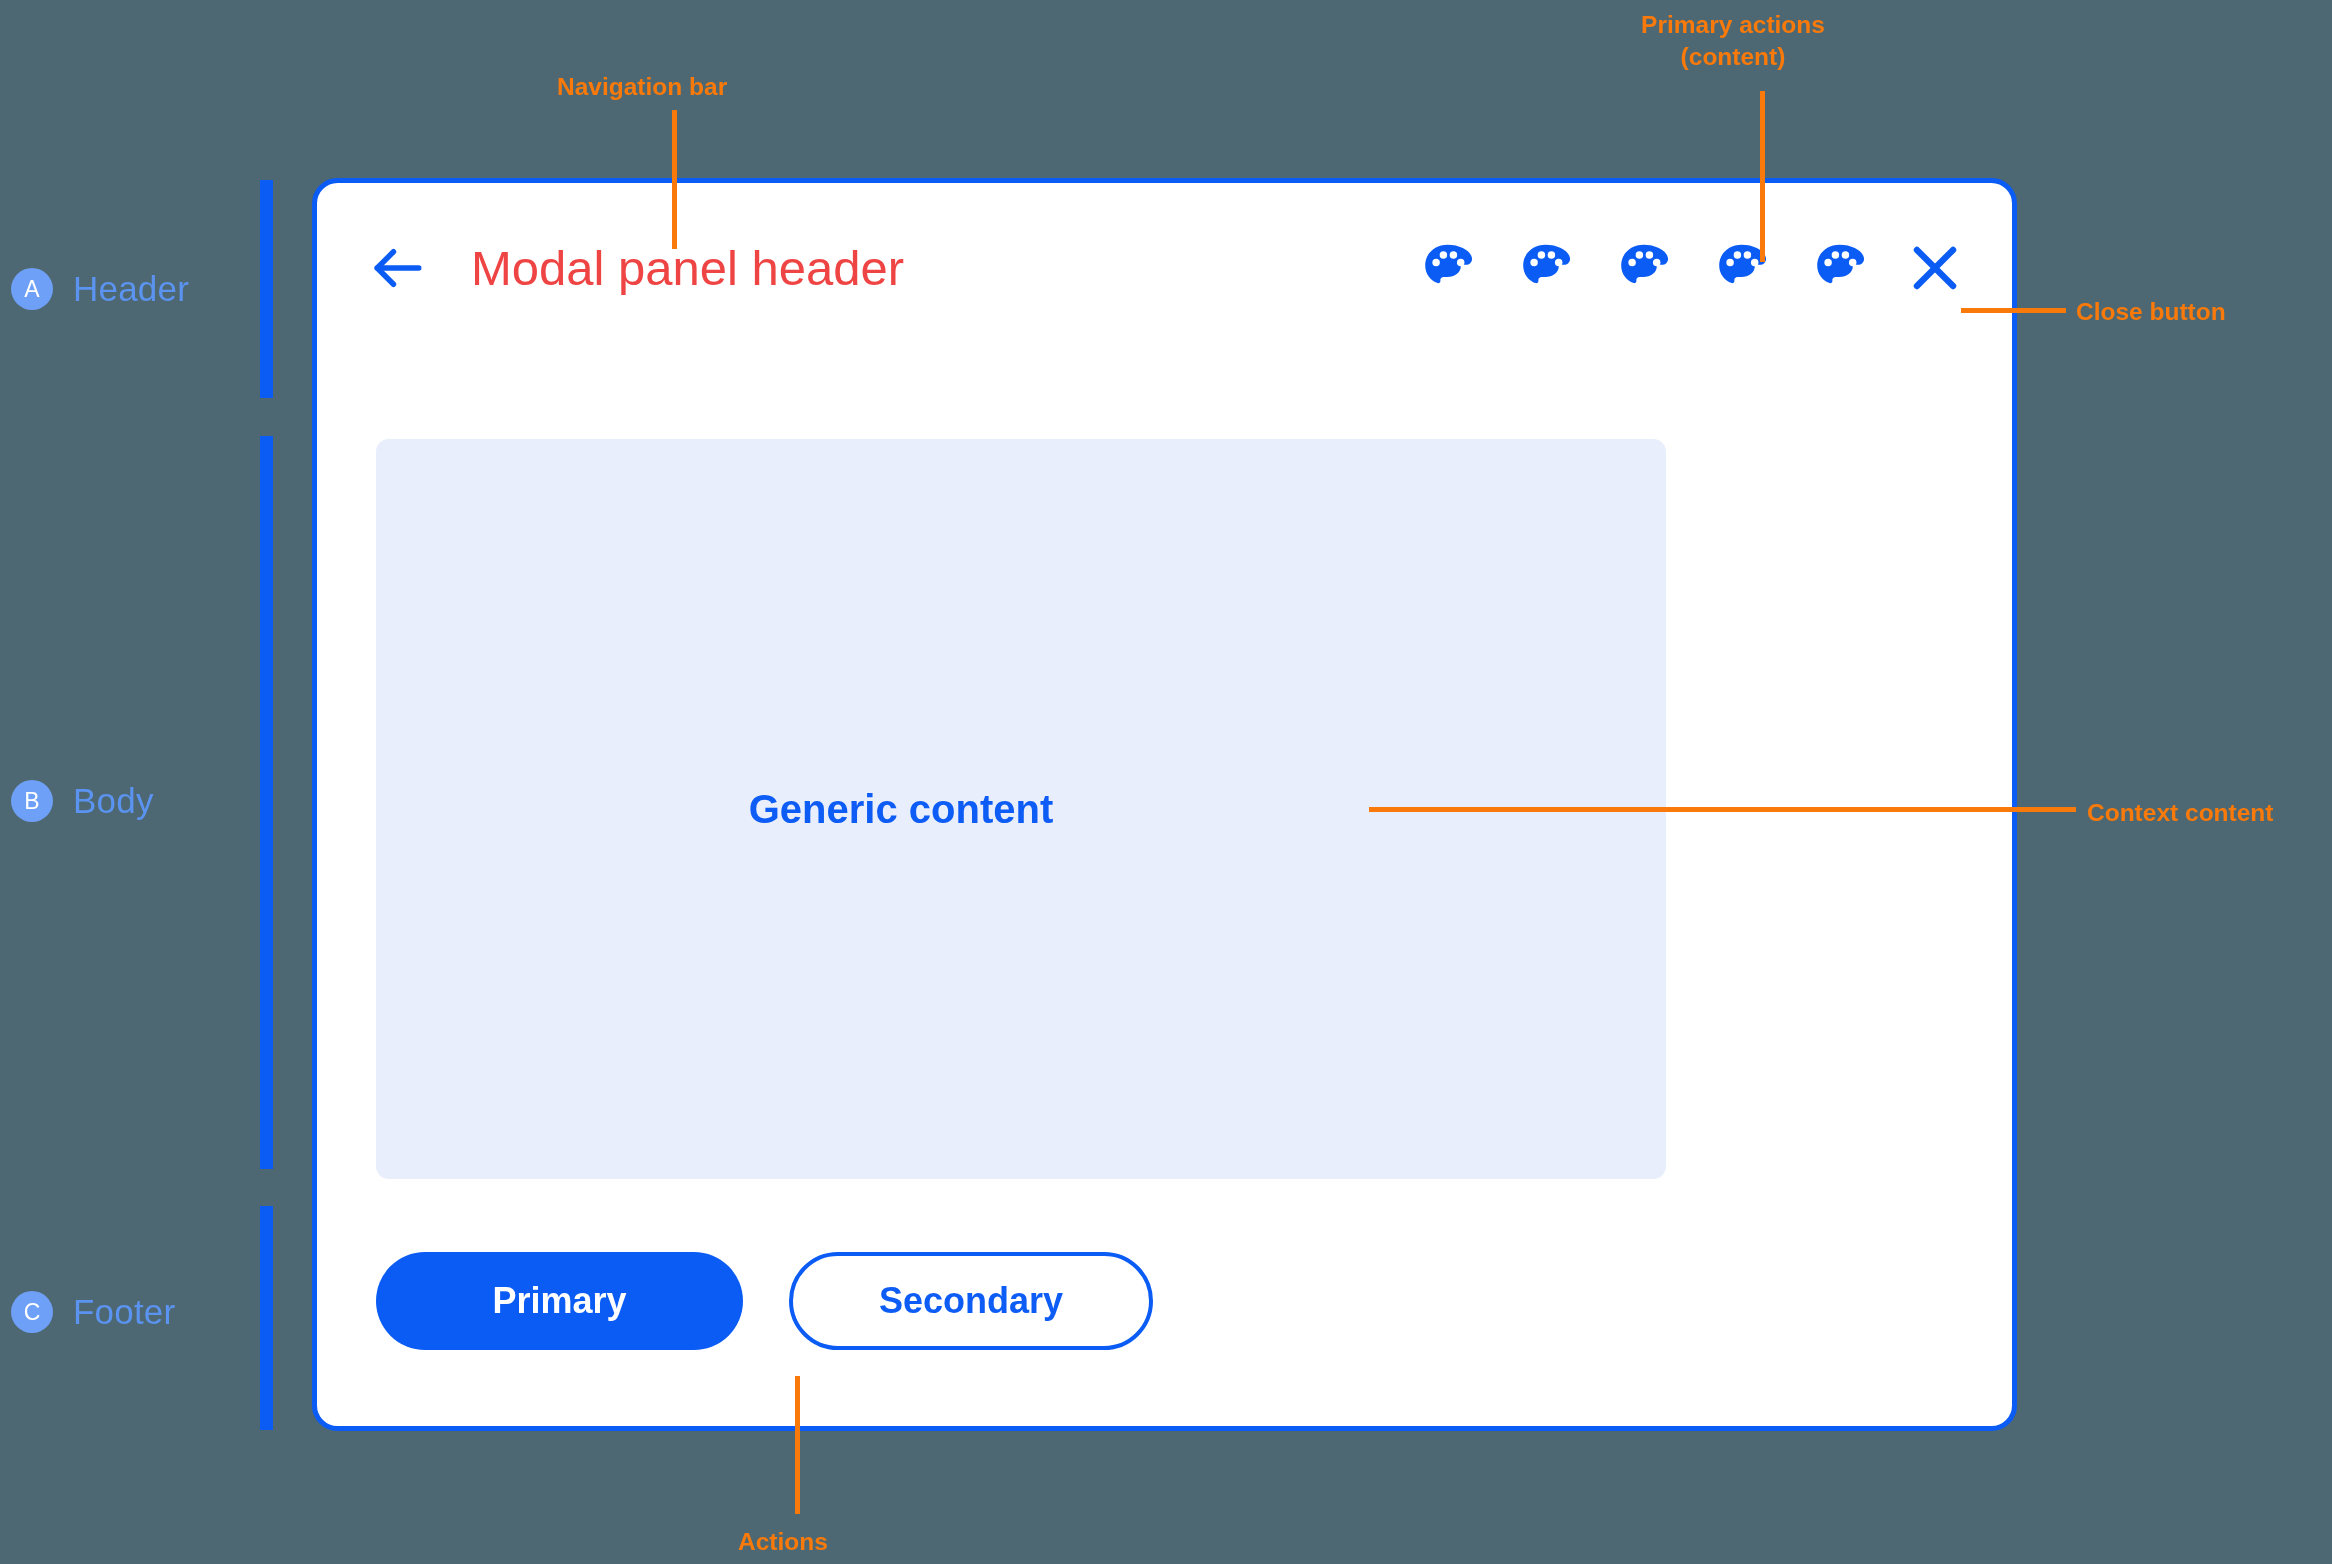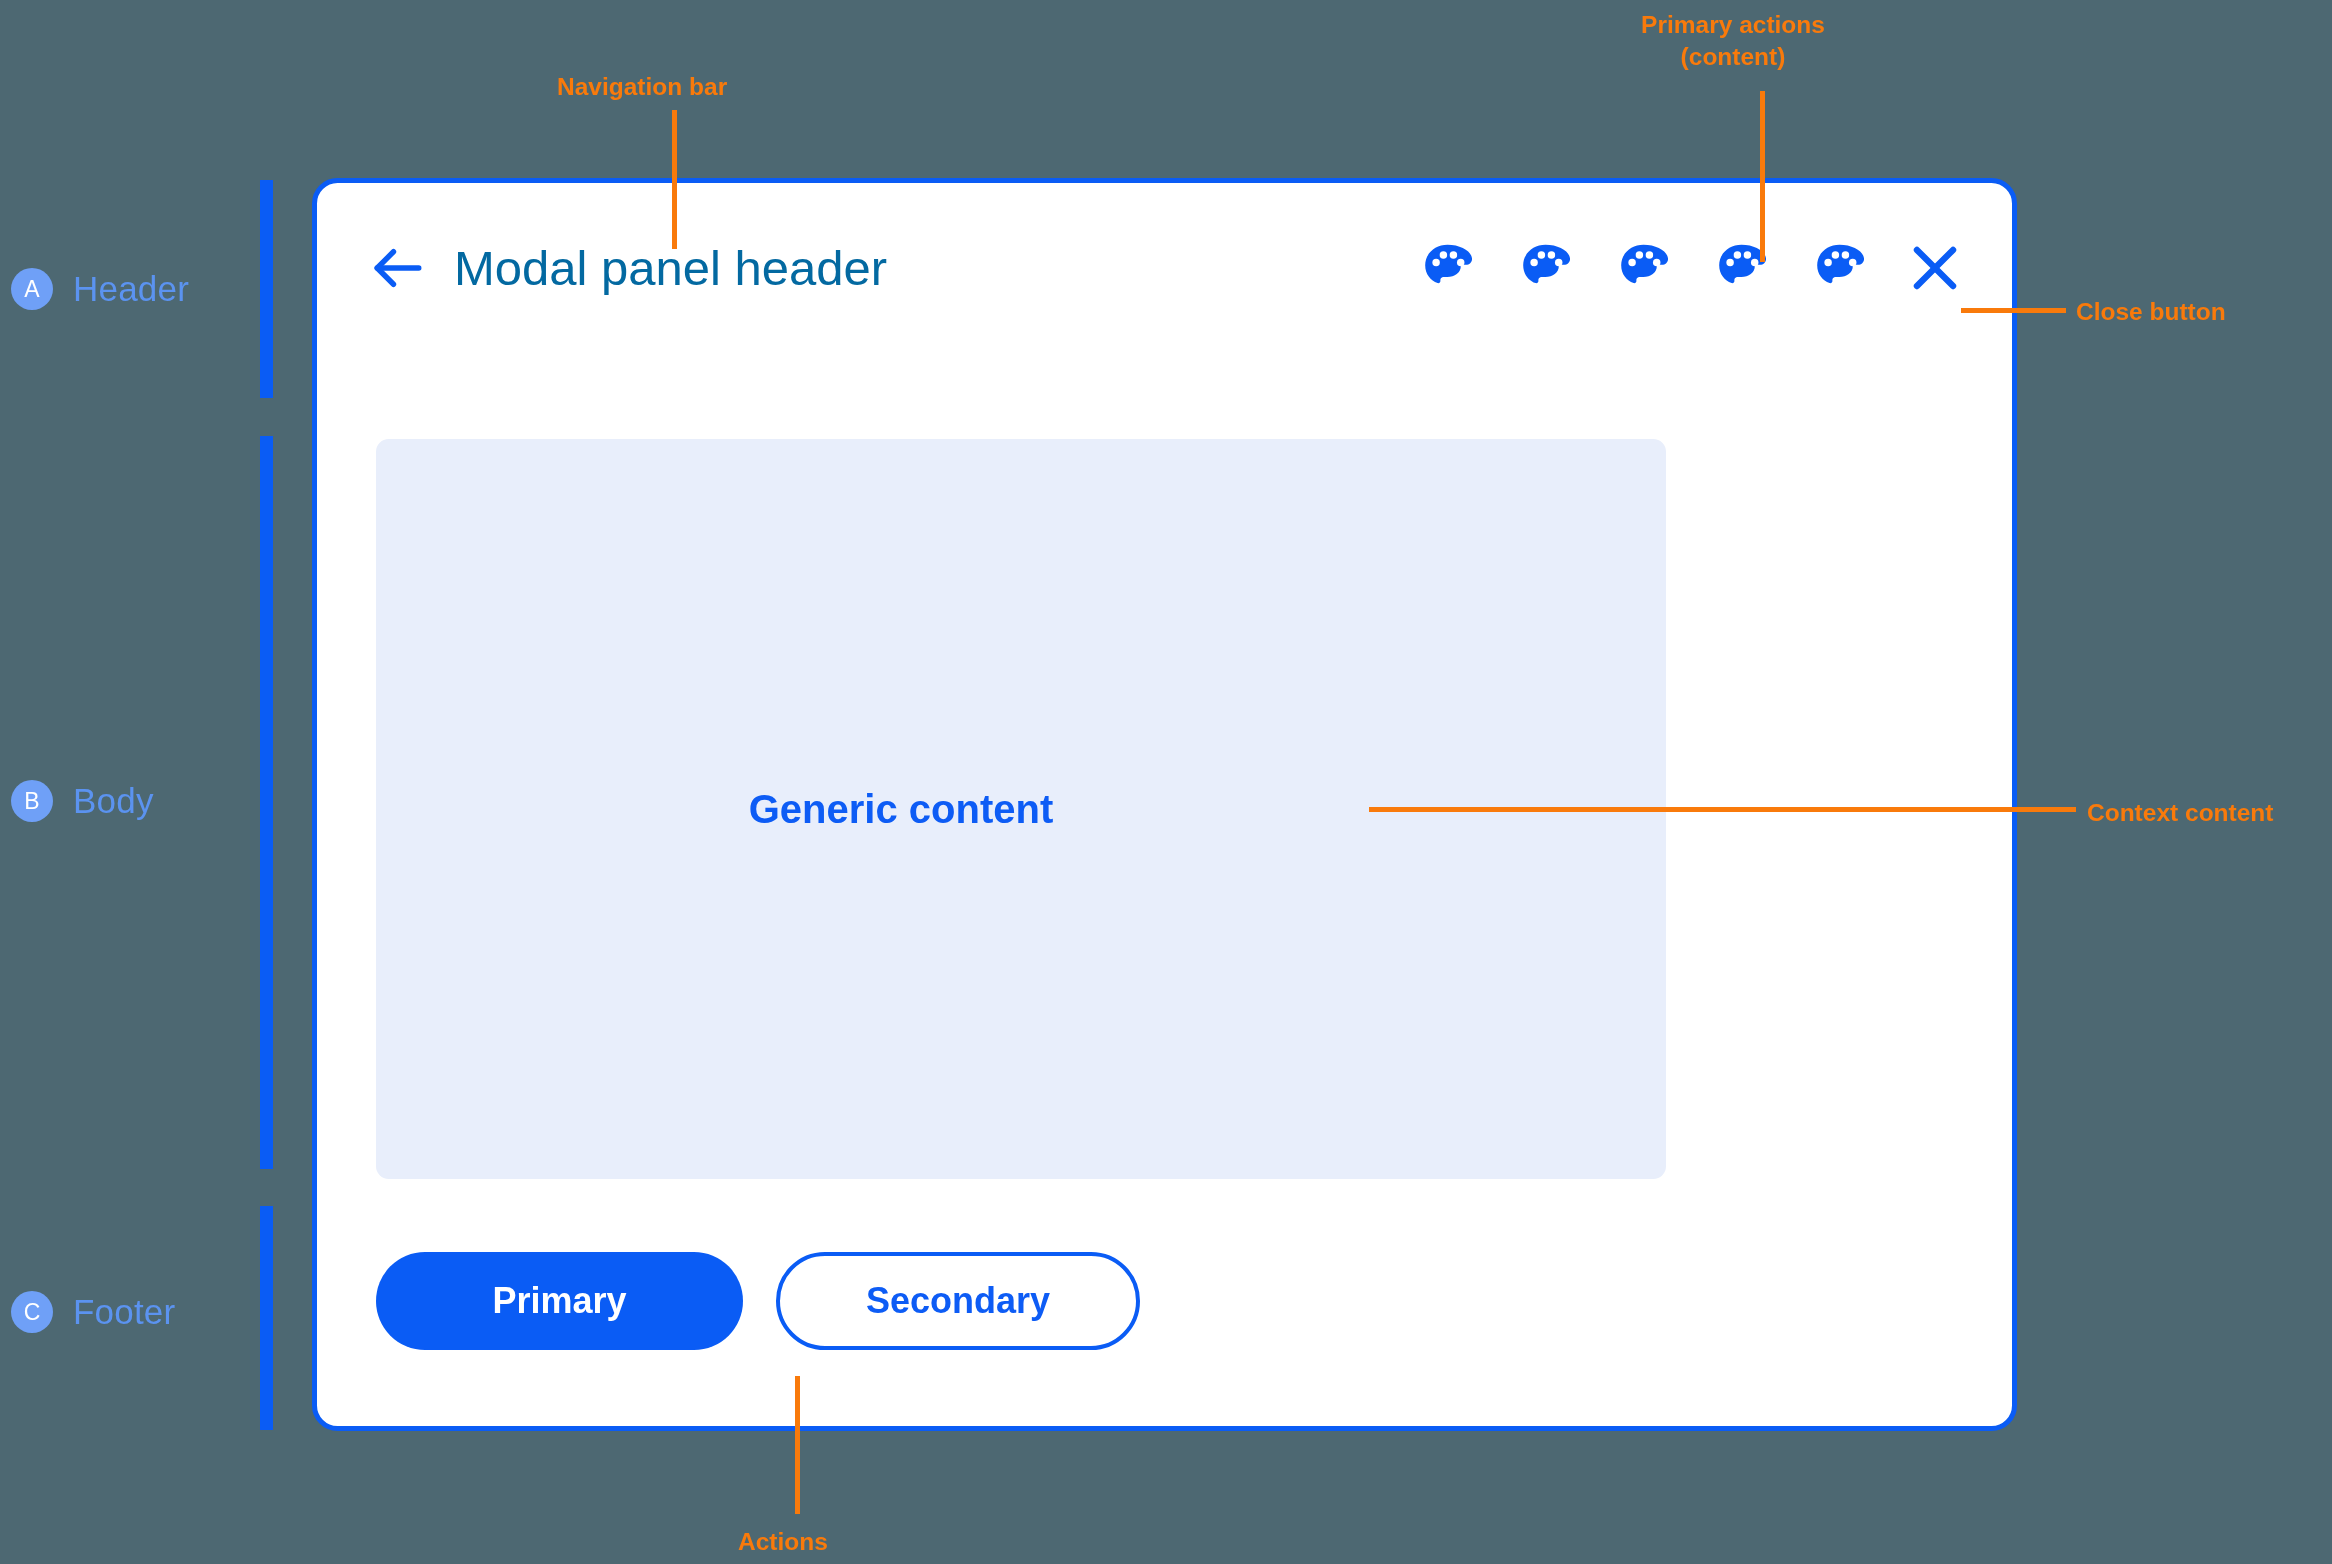--- a/index.html
+++ b/index.html
@@ -79,25 +79,25 @@
   .back-arrow {
     width: 56px;
     height: 56px;
     flex: 0 0 auto;
     display: flex;
     align-items: center;
     justify-content: center;
     cursor: pointer;
   }
   .header-title {
-    color: #0369a1;
+    color: #ef4444;
     font-size: 49px;
     font-weight: 400;
     white-space: nowrap;
-    margin-left: 28px;
+    margin-left: 45px;
   }
   .header-spacer { flex: 1 1 auto; }
   .context-actions {
     display: flex;
     align-items: center;
     gap: 47px;
     margin-right: 42px;
   }
   .palette-icon {
     width: 51px;
@@ -136,21 +136,21 @@
     left: -120px;
   }
 
   
   .modal-footer {
     position: absolute;
     left: 59px;
     bottom: 76px;
     display: flex;
     align-items: center;
-    gap: 33px;
+    gap: 46px;
   }
   .btn {
     height: 98px;
     border-radius: 908px;
     font-size: 36px;
     font-weight: bold;
     display: flex;
     align-items: center;
     justify-content: center;
     cursor: pointer;

